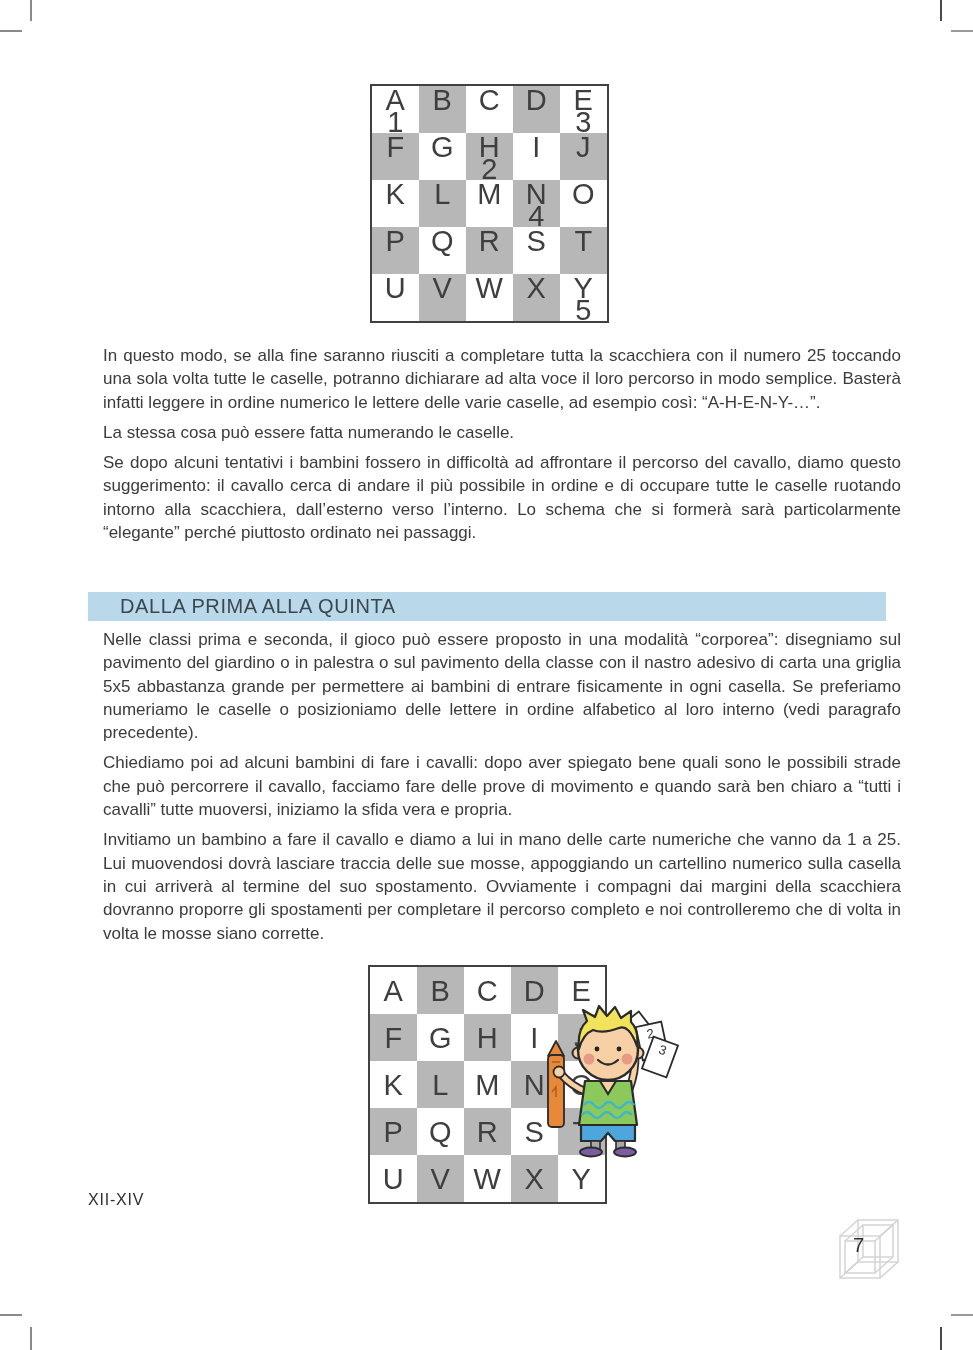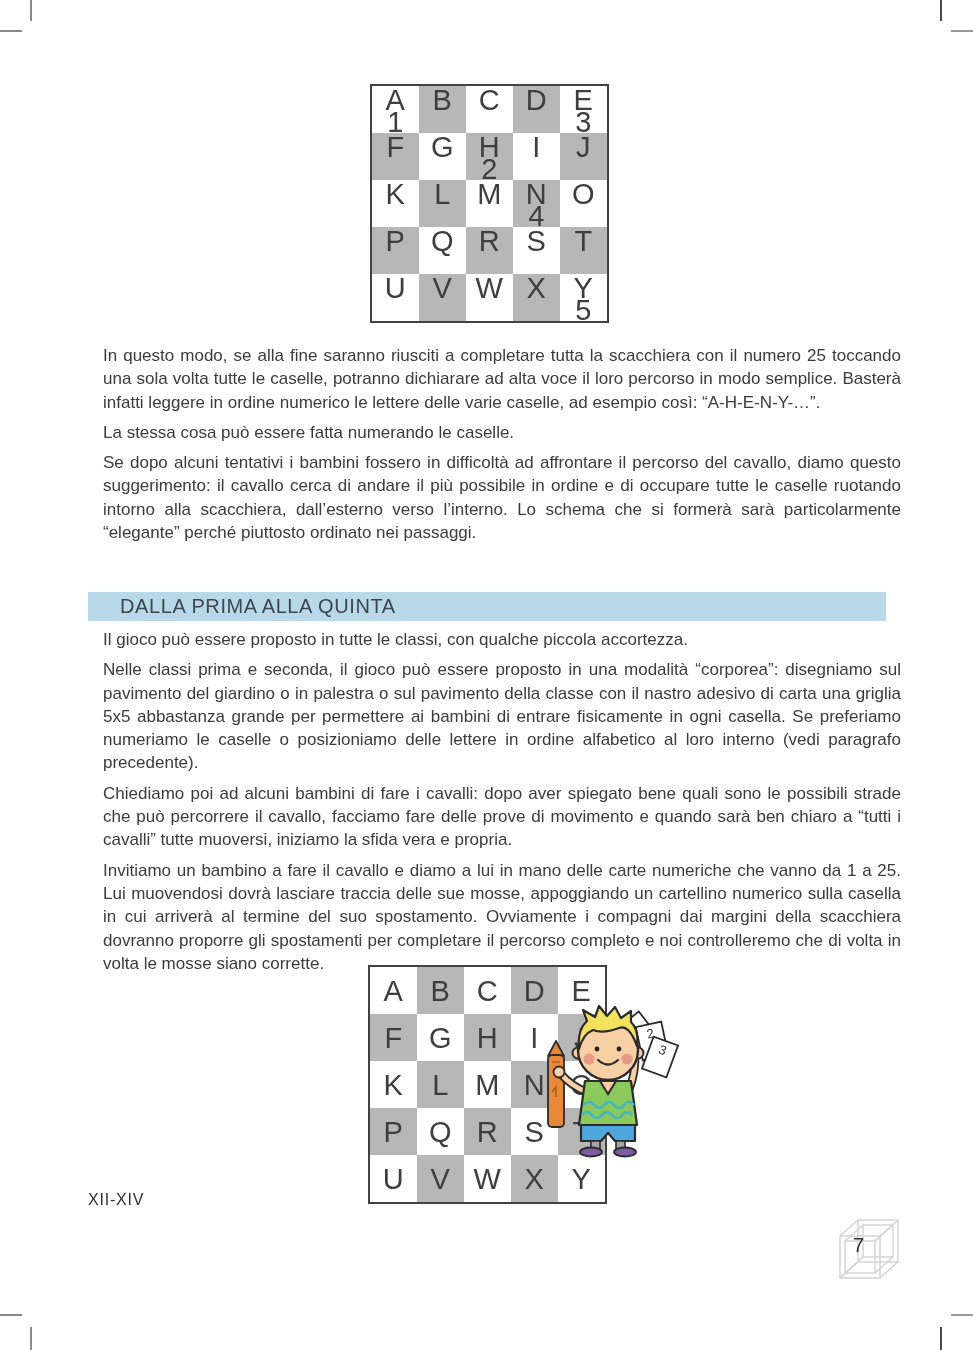--- a/index.html
+++ b/index.html
@@ -135,21 +135,20 @@
     <p>In questo modo, se alla fine saranno riusciti a completare tutta la scacchiera con il numero 25 toccando una sola volta tutte le caselle, potranno dichiarare ad alta voce il loro percorso in modo semplice. Basterà infatti leggere in ordine numerico le lettere delle varie caselle, ad esempio così: “A-H-E-N-Y-…”.</p>
     <p>La stessa cosa può essere fatta numerando le caselle.</p>
     <p>Se dopo alcuni tentativi i bambini fossero in difficoltà ad affrontare il percorso del cavallo, diamo questo suggerimento: il cavallo cerca di andare il più possibile in ordine e di occupare tutte le caselle ruotando intorno alla scacchiera, dall’esterno verso l’interno. Lo schema che si formerà sarà particolarmente “elegante” perché piuttosto ordinato nei passaggi.</p>
   </div>
 
   <div class="section-bar">
     <span class="section-title">DALLA PRIMA ALLA QUINTA</span>
   </div>
 
   <div class="textblock" style="top:628px">
-    <p>Il gioco può essere proposto in tutte le classi, con qualche piccola accortezza.</p>
     <p>Nelle classi prima e seconda, il gioco può essere proposto in una modalità “corporea”: disegniamo sul pavimento del giardino o in palestra o sul pavimento della classe con il nastro adesivo di carta una griglia 5x5 abbastanza grande per permettere ai bambini di entrare fisicamente in ogni casella. Se preferiamo numeriamo le caselle o posizioniamo delle lettere in ordine alfabetico al loro interno (vedi paragrafo precedente).</p>
     <p>Chiediamo poi ad alcuni bambini di fare i cavalli: dopo aver spiegato bene quali sono le possibili strade che può percorrere il cavallo, facciamo fare delle prove di movimento e quando sarà ben chiaro a “tutti i cavalli” tutte muoversi, iniziamo la sfida vera e propria.</p>
     <p>Invitiamo un bambino a fare il cavallo e diamo a lui in mano delle carte numeriche che vanno da 1 a 25. Lui muovendosi dovrà lasciare traccia delle sue mosse, appoggiando un cartellino numerico sulla casella in cui arriverà al termine del suo spostamento. Ovviamente i compagni dai margini della scacchiera dovranno proporre gli spostamenti per completare il percorso completo e noi controlleremo che di volta in volta le mosse siano corrette.</p>
   </div>
 
   <div class="grid bottom" id="bottomGrid">
       <div class="cell">
         <span>A</span>
       </div>
       <div class="cell dark">

